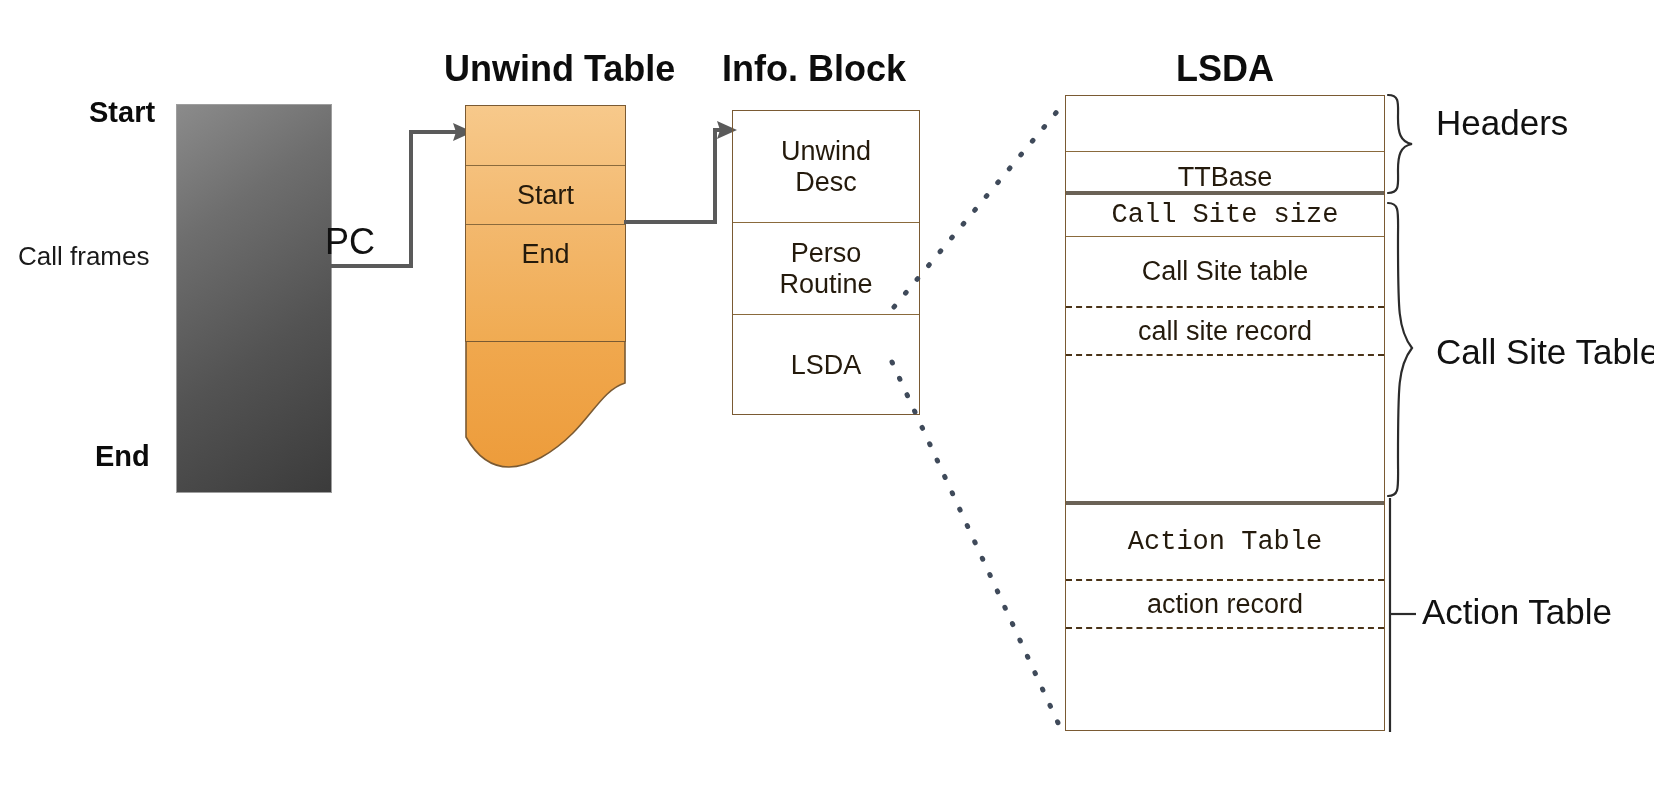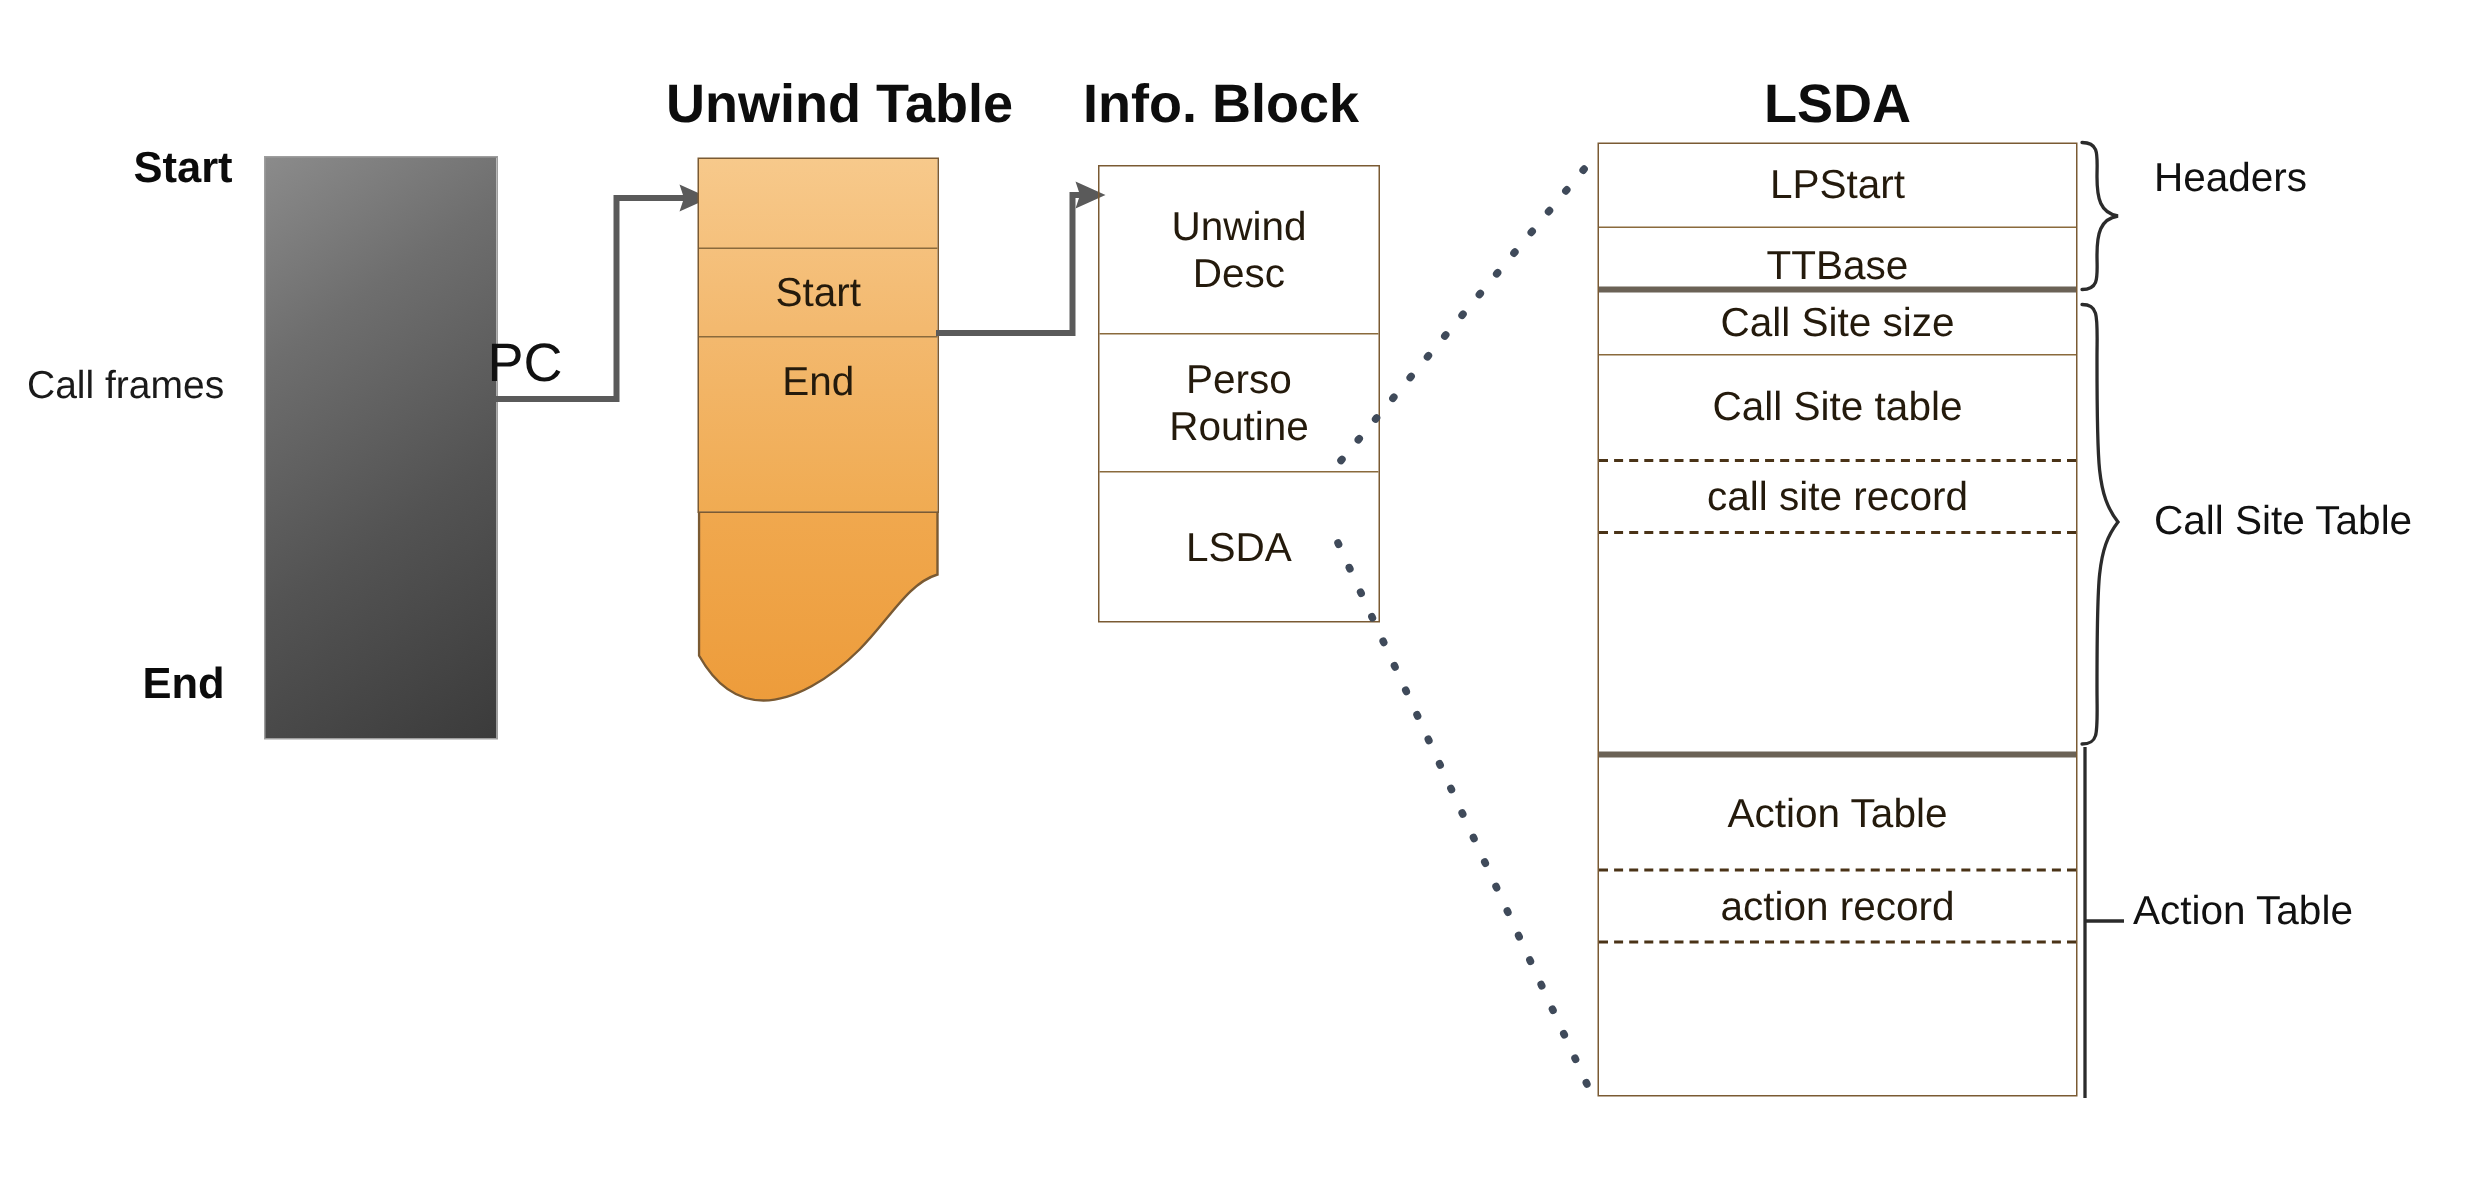--- a/index.html
+++ b/index.html
@@ -33,34 +33,34 @@
   
   .obox{box-sizing:border-box;border:1px solid #7a5a33;}
   .orow{
     box-sizing:border-box;position:absolute;left:0;right:0;
     display:flex;align-items:center;justify-content:center;
     font-size:27px;color:#241a0c;text-align:center;line-height:1.12;
     border-top:1px solid #8a6a3c;
   }
   .orow.first{border-top:none;}
   .orow.noline{border-top:none;}
-  .orow.thick{border-top:4px solid #6b6256;}
+  .orow.thick{border-top:4px solid #6b6256;font-family:Liberation Mono, monospace;}
   .orow.dashed-top{border-top:2px dashed #4a3317;}
   .orow.dashed-bot{border-bottom:2px dashed #4a3317;text-align:right;}
 
   
   .torn{
     position:absolute;left:465px;top:341px;width:161px;height:130px;
   }
 
   
   .conn{position:absolute;}
 
   
-  .rlabel{font-size:27px;color:#111;white-space:nowrap;}
+  .rlabel{font-size:35px;color:#111;white-space:nowrap;}
 </style>
 </head>
 <body>
 
 <div id="stage">
 
   <div class="abs callframes-box"></div>
 
   <div class="abs bold-side" style="left:89px;top:96px;">Start</div>
 
@@ -112,21 +112,20 @@
   <svg class="conn" style="left:880px;top:90px;" width="200" height="660">
     <line x1="14" y1="217" x2="185" y2="12" stroke="#3f4a5a" stroke-width="5" stroke-linecap="round" stroke-dasharray="1 17"></line>
     <line x1="12" y1="272" x2="185" y2="648" stroke="#3f4a5a" stroke-width="5" stroke-linecap="round" stroke-dasharray="1 17"></line>
   </svg>
 
   <div class="abs col-title" style="left:1045px;top:48px;width:360px;">LSDA</div>
 
   <div class="abs obox" style="left:1065px;top:95px;width:320px;height:636px;
        background:linear-gradient(165deg,#ef9e3f 0%,#f2ad58 18%,#f6c punch 0%,#f6c78a 46%,#f3b368 68%,#f0a displaying 0%,#efa449 86%,#ee9e3e 100%);">
 
-    <div class="orow first" style="top:0px;height:55px;">LPStart</div>
 
     <div class="orow" style="top:55px;height:52px;">TTBase</div>
 
     <div class="orow thick" style="top:95px;height:45px;">Call Site size</div>
 
     <div class="orow" style="top:140px;height:70px;">Call Site table</div>
 
     <div class="orow dashed-top dashed-bot noline" style="top:210px;height:50px;">call site record</div>
 
     <div class="orow noline" style="top:260px;height:145px;"></div>

